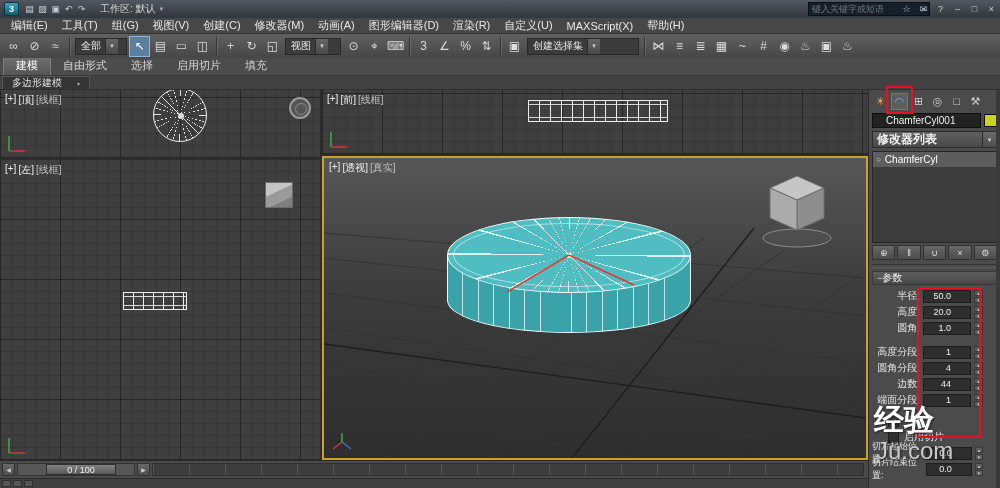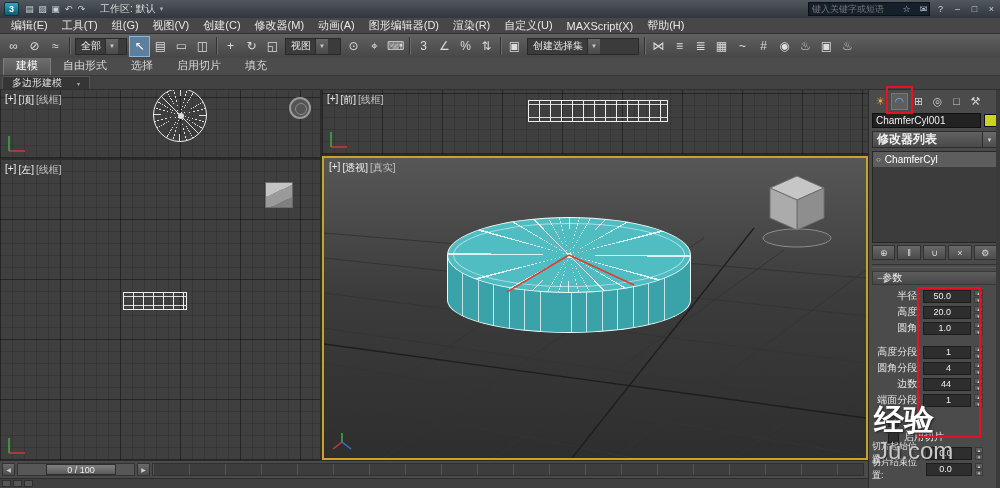--- a/index.html
+++ b/index.html
@@ -94,21 +94,21 @@
   .mini{width:9px;height:7px;background:#565656;border:1px solid #303030}
 
   
   .cmdpanel{position:absolute;left:868px;top:90px;width:132px;height:398px;background:#4b4b4b;border-left:1px solid #2a2a2a;padding:2px 3px;z-index:14}
   .cp-tabs{display:flex;gap:2px;height:18px;align-items:center;margin-bottom:2px}
   .cp-tab{width:17px;height:17px;display:flex;align-items:center;justify-content:center;color:#d0d0d0;font-size:11px}
   span.cp-tab:nth-of-type(1){color:#f2a33c}
   span.cp-tab:nth-of-type(2){color:#4fb2ff;background:#5e5e5e;border:1px solid #777}
   .cp-scroll{position:absolute;right:0;top:0;width:4px;height:398px;background:#3a3a3a}
   .namerow{display:flex;gap:3px;align-items:center;height:17px;margin-bottom:2px}
-  .obj-name{flex:1;height:15px;background:#222;border:1px solid #101010;color:#efefef;font-size:10px;padding:0 3px;display:flex;align-items:center}
+  .obj-name{flex:1;height:15px;background:#222;border:1px solid #101010;color:#efefef;font-size:10px;padding:0 13px;display:flex;align-items:center}
   .swatch{width:13px;height:13px;background:#c8d41e;border:1px solid #111}
   .mod-dd{height:17px;background:linear-gradient(#616161,#494949);border:1px solid #2c2c2c;display:flex;align-items:center;margin-bottom:3px}
   .mod-dd .lbl{flex:1;font-size:12px;font-weight:bold;color:#f0f0f0;padding-left:4px}
   .mod-dd .arrow{width:14px;height:15px;background:linear-gradient(#6a6a6a,#4c4c4c);border-left:1px solid #2c2c2c;display:flex;align-items:center;justify-content:center;font-size:6px;color:#ccc}
   .stack{height:92px;background:#3c3c3c;border:1px solid #272727;margin-bottom:2px}
   .stack-item{height:15px;display:flex;align-items:center;gap:4px;padding:0 3px;background:#5d5d5d;color:#fff;font-size:10px}
   .stack-item .ic{font-size:8px;color:#ddd}
   .stackbtns{display:flex;gap:2px;height:16px;margin-bottom:3px}
   .cp-btn{flex:1;height:15px;background:linear-gradient(#686868,#4c4c4c);border:1px solid #313131;color:#ddd;font-size:9px;display:flex;align-items:center;justify-content:center}
   .divider{height:4px;border-top:1px solid #333;border-bottom:1px solid #5d5d5d;margin:3px 0}

